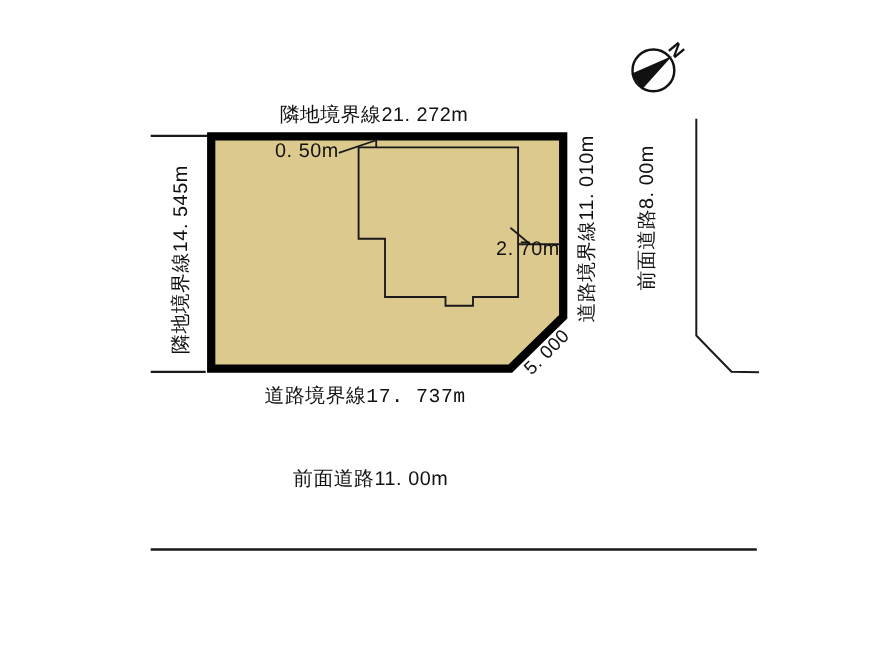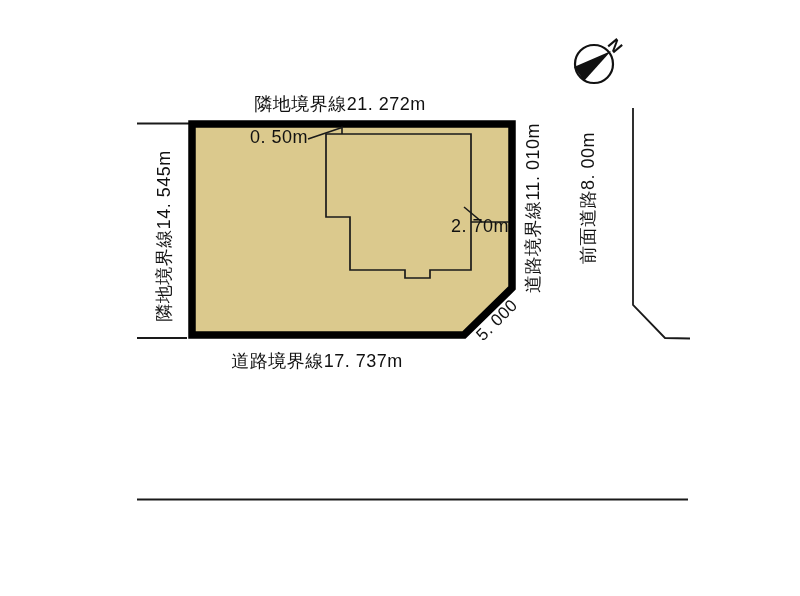--- a/index.html
+++ b/index.html
@@ -49,22 +49,23 @@
   </svg>
 
   <div class="lbl" style="left:340px;top:104px;">隣地境界線21. 272m</div>
 
   <div class="lbl rot90" style="left:164px;top:236px;">隣地境界線14. 545m</div>
 
   <div class="lbl rot90" style="left:533px;top:208px;">道路境界線11. 010m</div>
 
   <div class="lbl rot90" style="left:588px;top:198px;"><span>前面道路8. 00m</span></div>
 
-  <div class="lbl" style="left:317px;top:361px;">道路境界線17. 737m</div>
+  <div class="lbl" style="left:332px;top:361px;font-family:Liberation Mono, monospace;">道路境界線17. 737m</div>
 
+  <div class="lbl" style="left:337px;top:435px;">前面道路11. 00m</div>
 
   <div class="lbl rot45 small" style="left:497px;top:320px;">5. 000</div>
 
   <div class="lbl" style="left:279px;top:137px;">0. 50m</div>
 
   <div class="lbl" style="left:480px;top:200px;margin-top:26px;">2. 70m</div>
 
   <div class="lbl rot-n" style="left:615px;top:46px;">N</div>
 
 </div>

